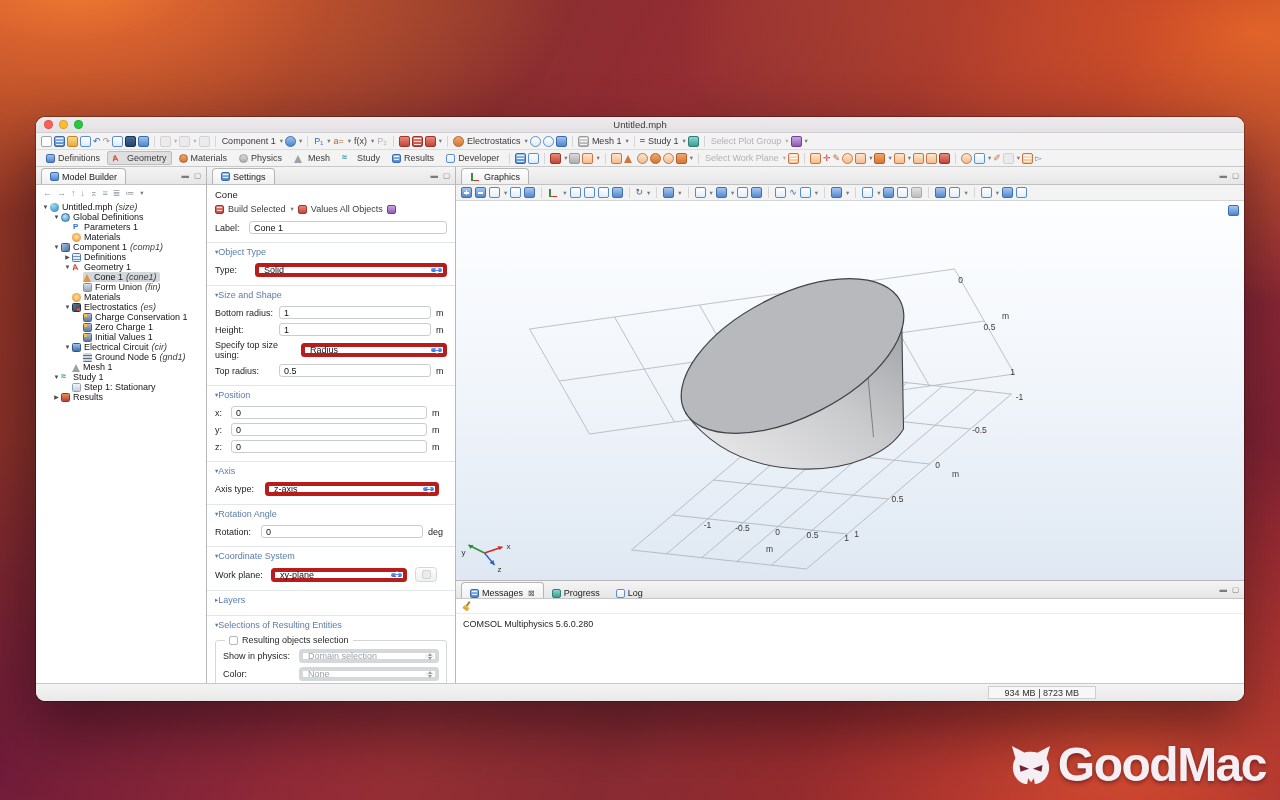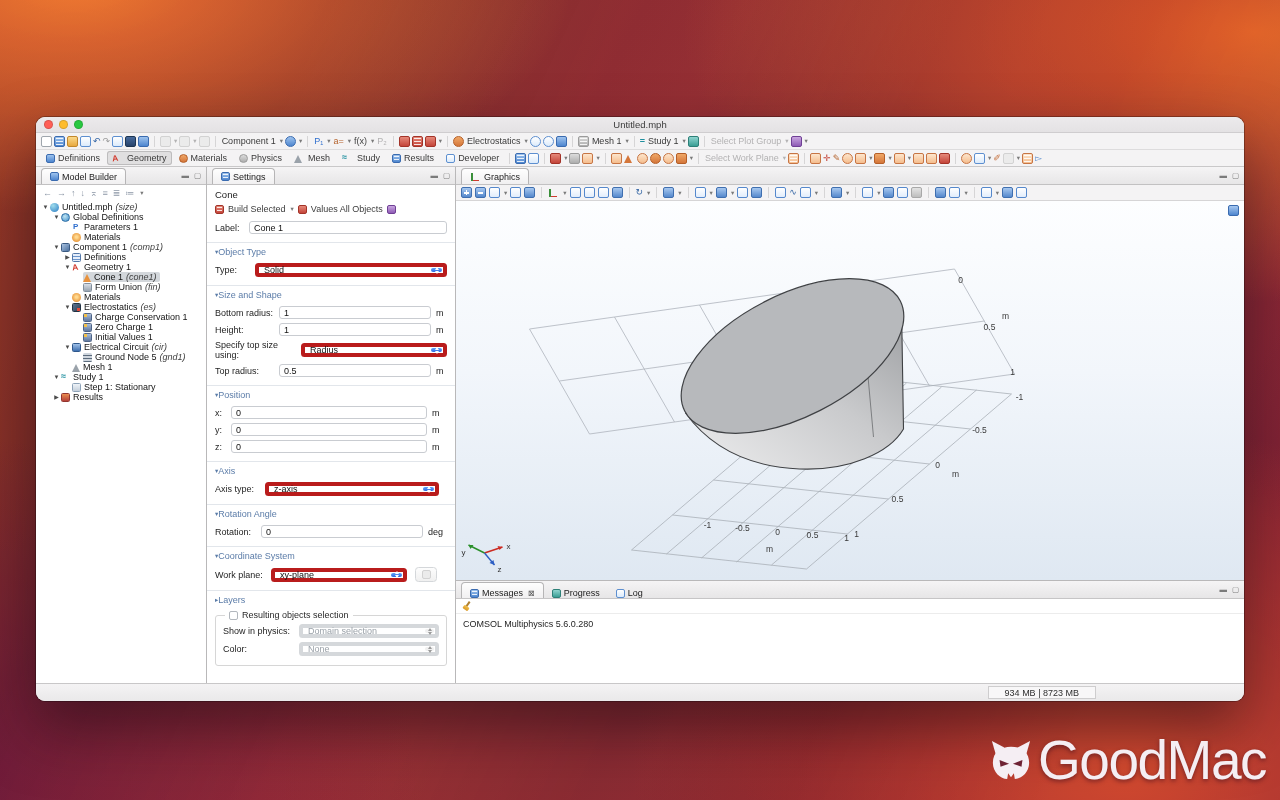--- a/index.html
+++ b/index.html
@@ -146,21 +146,21 @@
 .mtool{height:15px;flex:none;display:flex;align-items:center;padding:0 6px;border-bottom:1px solid #ececec}
 .broom{width:10px;height:10px;position:relative}
 .broom::before{content:"";position:absolute;left:5px;top:0;width:1.5px;height:6px;background:#b08030;transform:rotate(35deg)}
 .broom::after{content:"";position:absolute;left:1px;top:5px;width:6px;height:4px;background:linear-gradient(#f2c14b,#d99a2b);border-radius:1px;transform:rotate(35deg)}
 .mtext{padding:5px 7px;font-size:9px;color:#1e1e1e}
 
 .statusbar{height:18px;flex:none;background:linear-gradient(#f4f3f4,#eae9ea);border-top:1px solid #c8c7c8;display:flex;align-items:center;justify-content:flex-end;padding-right:148px;font-size:9px;color:#2e2e2e;position:relative}
 .membox{border:1px solid #cecdce;background:#f8f7f8;border-radius:0;height:13px;display:flex;align-items:center;padding:0 16px}
 
 .wm{position:absolute;right:14px;bottom:8px;display:flex;align-items:center;gap:4px}
-.wmtext{font-size:55px;font-weight:normal;color:#f5eef3;letter-spacing:-1.5px;text-shadow:0 2px 4px rgba(50,8,25,.5)}
+.wmtext{font-size:48px;font-weight:bold;color:#f5eef3;letter-spacing:-1.5px;text-shadow:0 2px 4px rgba(50,8,25,.5)}
 </style>
 </head>
 <body>
 
 <div class="desktop">
   <div class="window">
 
     <div class="titlebar">
       <div class="lights">
         <span class="tl red"></span>
@@ -613,20 +613,24 @@
             <span class="wpbtn">
                 <span class="mi sm gr"></span>
               </span>
           </div>
 
           <div class="sect">
               <span class="chv">▸</span>
               <span>Layers</span>
             </div>
 
+          <div class="sect">
+              <span class="chv">▾</span>
+              <span>Selections of Resulting Entities</span>
+            </div>
           <div class="fgroup">
             <div class="fleg">
               <span class="cb"></span>
               <span>Resulting objects selection</span>
             </div>
             <div class="srow">
               <span class="cap" style="width:76px">Show in physics:</span>
               <span class="dd dis" style="flex:1">
                   <span>Domain selection</span>
                   <span class="stp">

